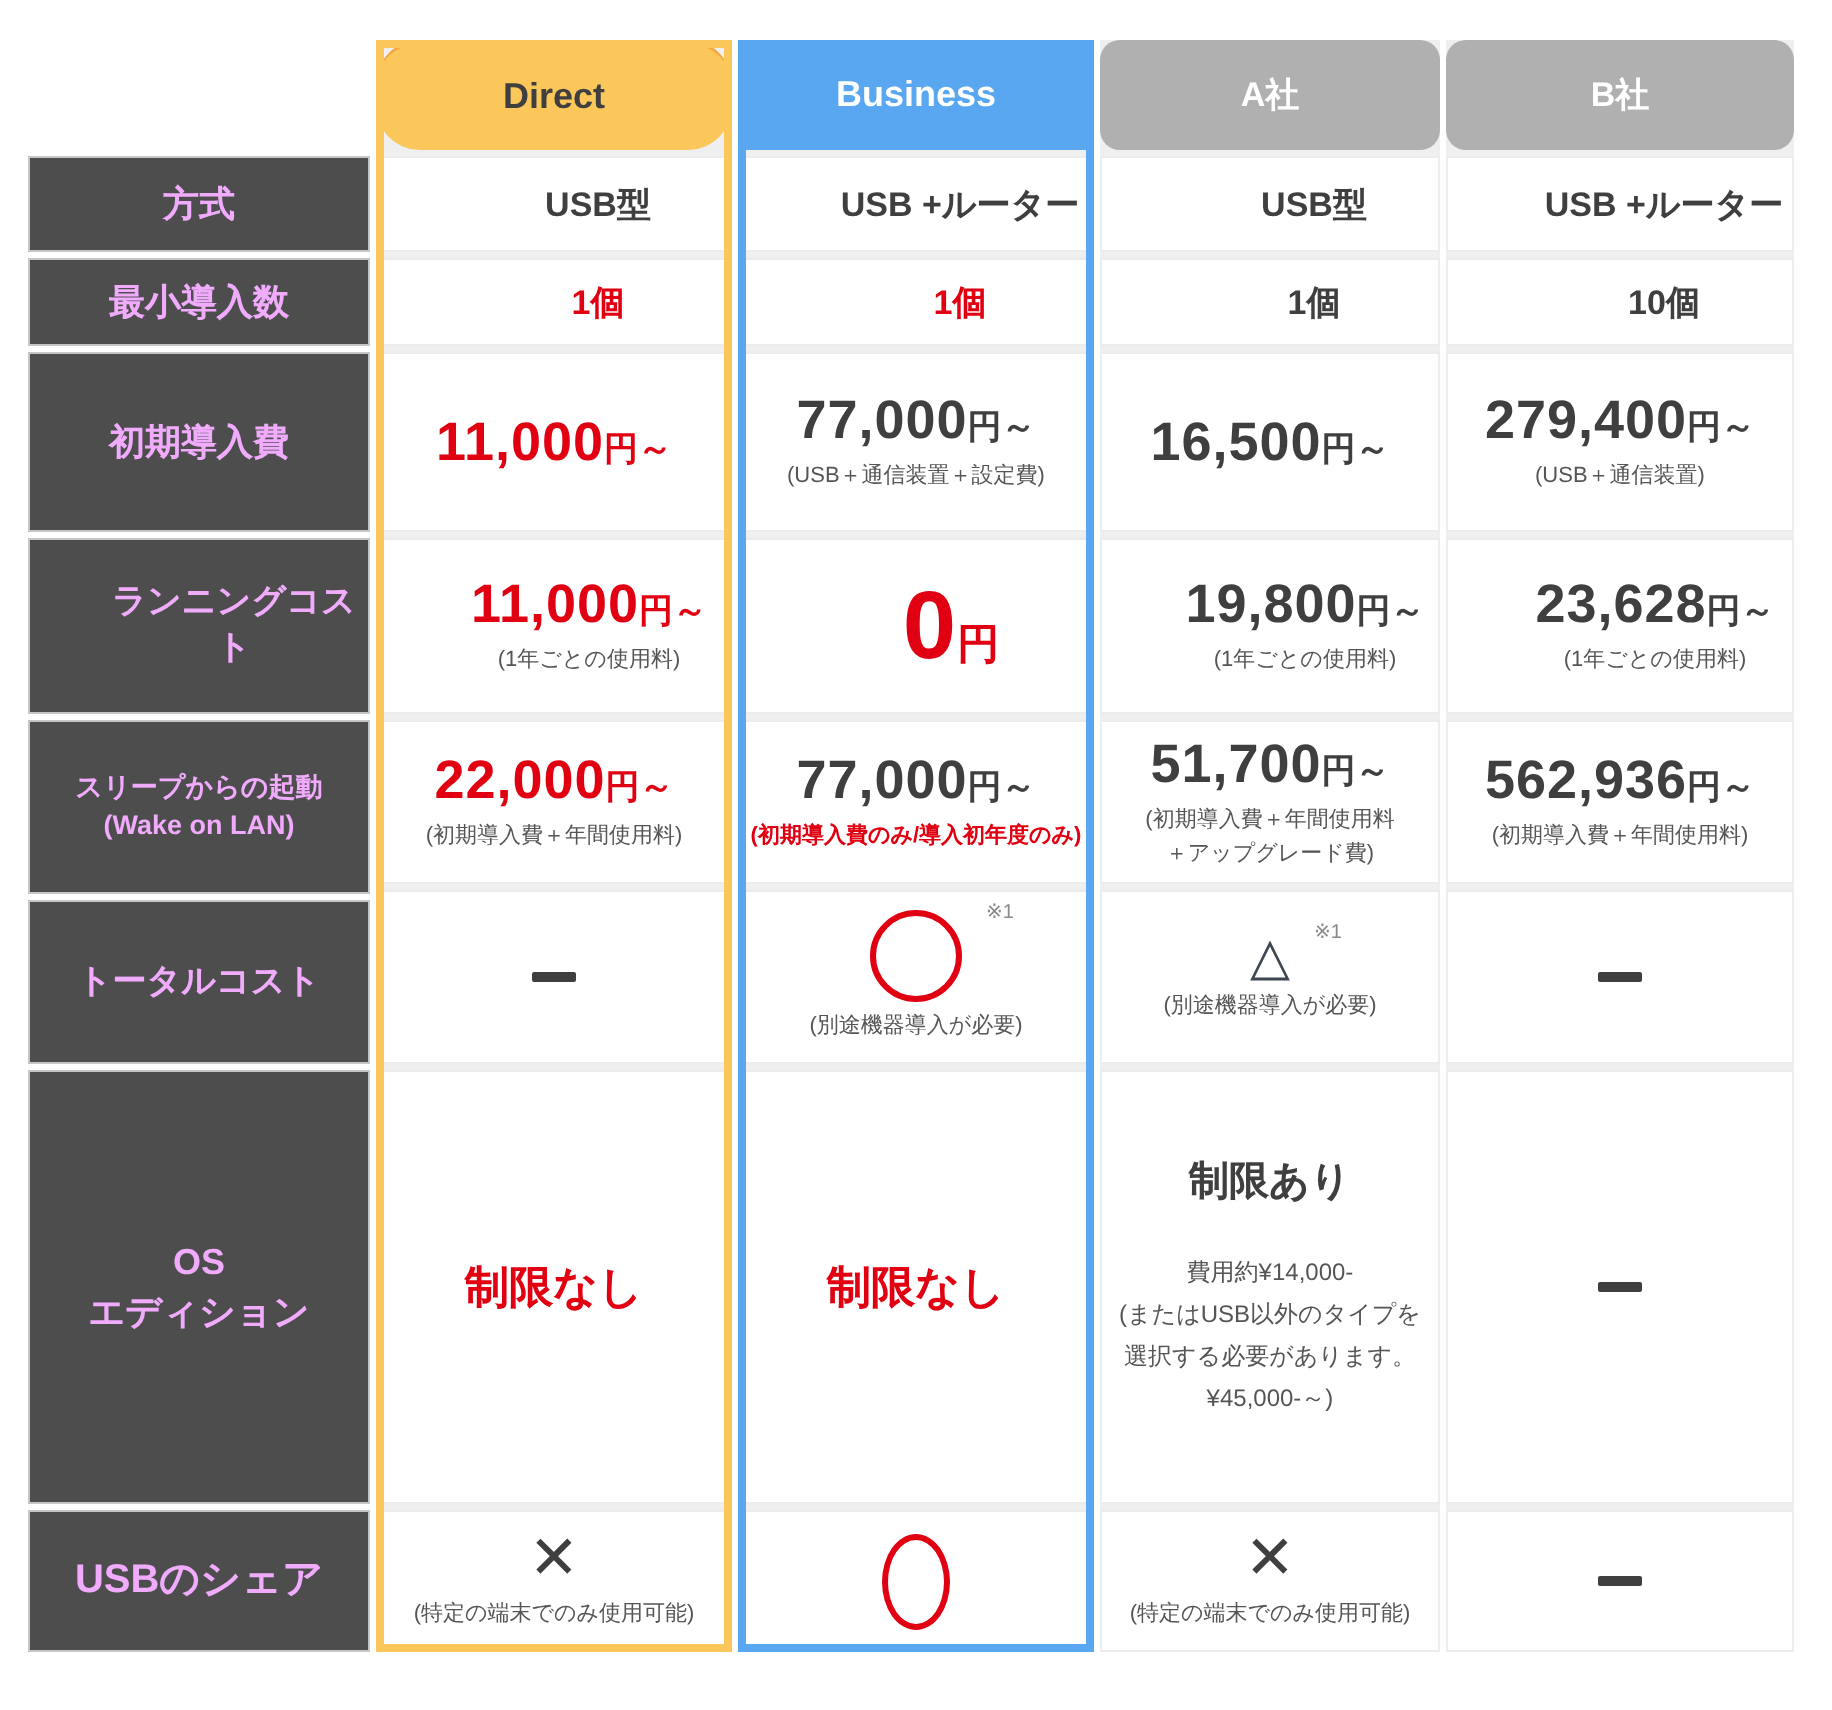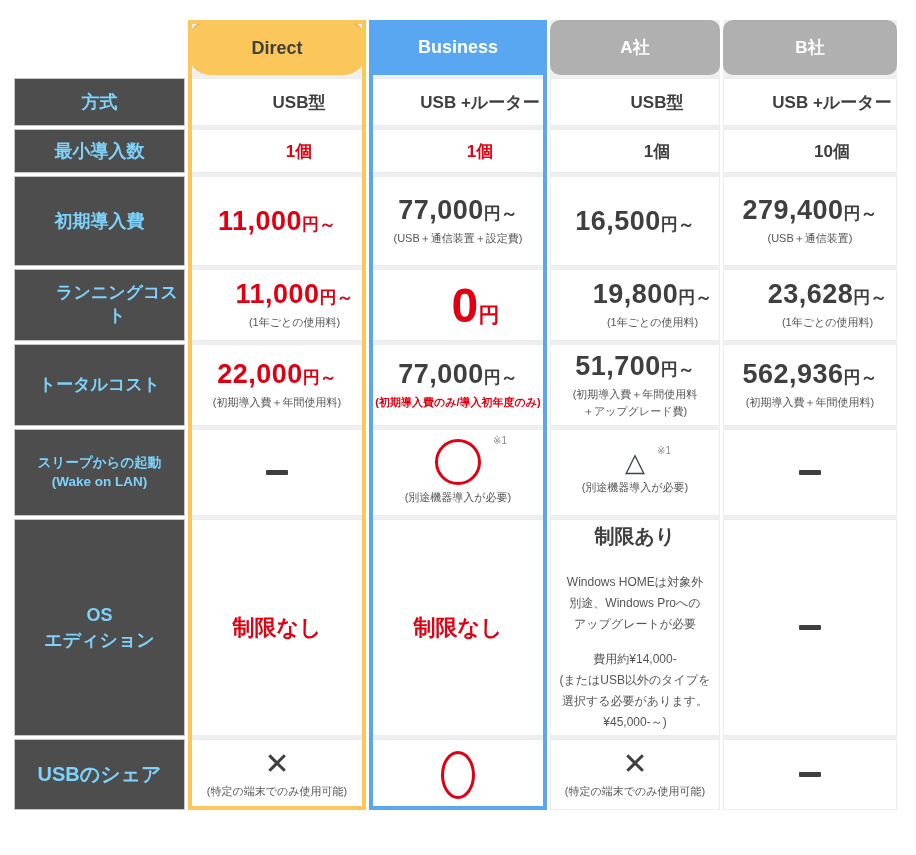--- a/index.html
+++ b/index.html
@@ -20,23 +20,23 @@
   .col.labels{width:171px;gap:3px;}
   .col.product{background:var(--sep);}
   .col.w-direct{width:178px;}
   .col.w-business{width:178px;}
   .col.w-a{width:170px;}
   .col.w-b{width:174px;}
   .col.outlined-direct::after{content:"";position:absolute;inset:0;border:4px solid var(--direct-accent);pointer-events:none;}
   .col.outlined-business::after{content:"";position:absolute;inset:0;border:4px solid var(--business-accent);pointer-events:none;}
   .cell{display:flex;flex-direction:column;align-items:center;justify-content:center;background:#fff;border:1px solid #ECECEC;text-align:center;position:relative;}
   .h0{height:55px;} .h1{height:48px;} .h2{height:44px;} .h3{height:90px;}
-  .h4{height:72px;padding-left:35px;} .h5{height:82px;} .h6{height:87px;} .h7{height:217px;} .h8{height:71px;}
+  .h4{height:88px;padding-left:35px;} .h5{height:82px;} .h6{height:87px;} .h7{height:217px;} .h8{height:71px;}
   .spacer{background:transparent;border:none;}
-  .labelcell{background:var(--label-bg);border:1px solid #C6C6C6;color:#7dd3fc;font-weight:bold;font-size:18px;line-height:1.35;}
+  .labelcell{background:var(--label-bg);border:1px solid #C6C6C6;color:#f0abfc;font-weight:bold;font-size:18px;line-height:1.35;}
   .labelcell.small{font-size:13.5px;}
   .labelcell.mid{font-size:17px;}
   .labelcell.usb{font-size:20px;}
   .header{font-weight:bold;font-size:18px;border:none;}
   .header.direct{background:var(--direct-accent);color:var(--text-dark);border-top:2px solid #F2A83E;border-radius:22px;}
   .header.business{background:var(--business-accent);color:#fff;}
   .header.gray{background:var(--gray-header);color:#fff;font-size:17px;border-radius:10px;}
   .val{font-weight:bold;font-size:17px;color:var(--text-dark);padding-left:44px;}
   .red{color:var(--price-red) !important;}
   .price .main{display:flex;align-items:baseline;justify-content:center;font-weight:bold;}
@@ -64,25 +64,25 @@
 <body>
 
 <div class="table">
 
   <div class="col labels">
     <div class="cell spacer h0"></div>
     <div class="cell labelcell h1">方式</div>
     <div class="cell labelcell h2">最小導入数</div>
     <div class="cell labelcell h3">初期導入費</div>
     <div class="cell labelcell mid h4">ランニングコスト</div>
-    <div class="cell labelcell mid h5">トータルコスト</div>
     <div class="cell labelcell small h6">
       <span>スリープからの起動</span>
       <span>(Wake on LAN)</span>
     </div>
+    <div class="cell labelcell mid h5">トータルコスト</div>
     <div class="cell labelcell h7">
       <span>OS</span>
       <span>エディション</span>
     </div>
     <div class="cell labelcell usb h8">USBのシェア</div>
   </div>
 
   <div class="col product w-direct outlined-direct">
     <div class="cell header direct h0">Direct</div>
     <div class="cell val h1">USB型</div>
@@ -181,23 +181,20 @@
     </div>
     <div class="cell h6">
       <div class="markwrap">
         <span class="triangle">△</span>
         <span class="sup">※1</span>
       </div>
       <div class="note">(別途機器導入が必要)</div>
     </div>
     <div class="cell os-a h7">
       <div class="ttl">制限あり</div>
-      <div class="para">Windows HOMEは対象外
-別途、Windows Proへの
-アップグレートが必要</div>
       <div class="para">費用約¥14,000-
 (またはUSB以外のタイプを
 選択する必要があります。
 ¥45,000-～)</div>
     </div>
     <div class="cell h8">
       <span class="cross">✕</span>
       <div class="note">(特定の端末でのみ使用可能)</div>
     </div>
   </div>

